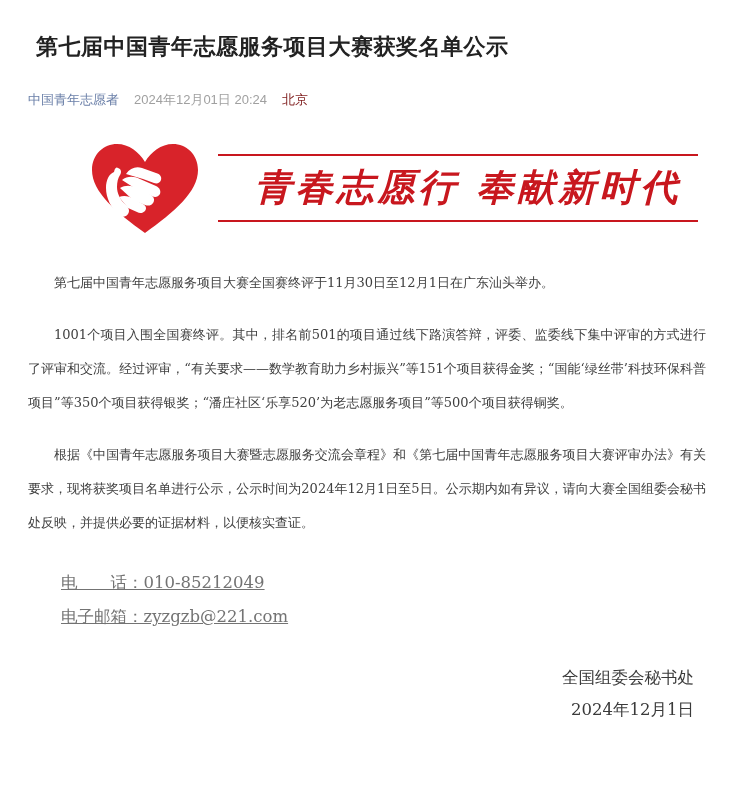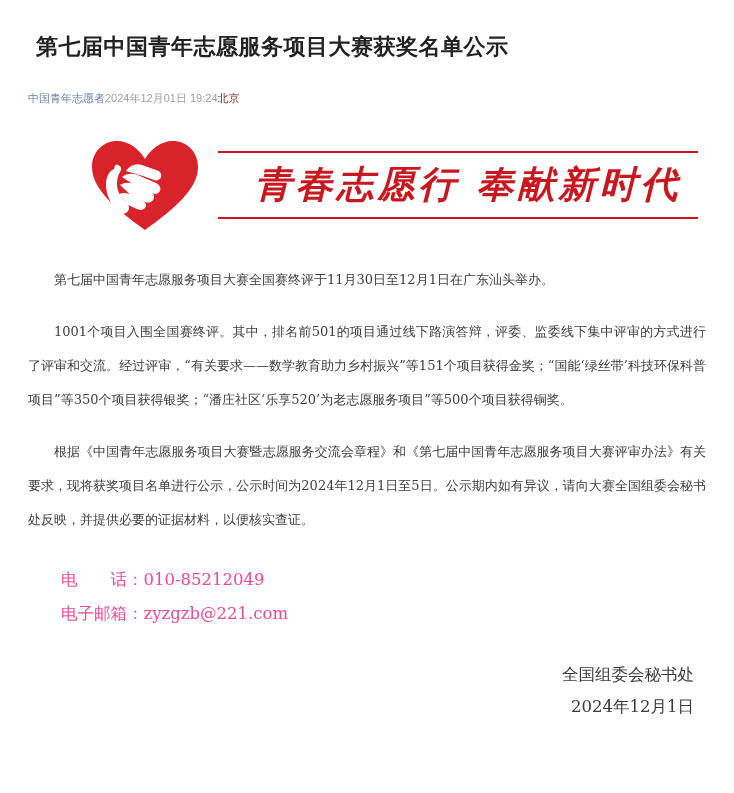--- a/index.html
+++ b/index.html
@@ -24,25 +24,25 @@
   .article-title {
     font-size: 22px;
     font-weight: bold;
     color: #222222;
     line-height: 32px;
     padding: 16px 28px 0 36px;
     letter-spacing: 0.5px;
   }
   .meta-row {
     padding: 14px 28px 0 28px;
-    font-size: 11px;
+    font-size: 13px;
     color: #9a9a9a;
     display: flex;
     align-items: center;
-    gap: 0;
+    gap: 15px;
   }
   .meta-source {
     color: #6a7fa8;
   }
   .meta-date {
     color: #a0a0a0;
   }
   .meta-place {
     color: #7f1d1d;
   }
@@ -106,21 +106,22 @@
     text-indent: 2em;
     margin: 0 0 18px 0;
     text-align: justify;
   }
   .contact-block {
     padding: 0 28px;
     margin-top: 26px;
     font-family: "DejaVu Serif", serif;
     font-size: 16.5px;
     line-height: 34px;
-    color: #ec4899;
+    color: #737373;
+    text-decoration: underline;
   }
   .contact-line {
     text-indent: 2em;
   }
   .signature {
     padding: 0 40px 0 12px;
     margin-top: 28px;
     font-family: "DejaVu Serif", serif;
     font-size: 16.5px;
     line-height: 32px;
@@ -130,21 +131,21 @@
 </style>
 </head>
 <body>
 
 <div class="page">
 
   <h1 class="article-title">第七届中国青年志愿服务项目大赛获奖名单公示</h1>
 
   <div class="meta-row">
     <span class="meta-source">中国青年志愿者</span>
-    <span class="meta-date">2024年12月01日 19:24</span>
+    <span class="meta-date">2024年12月01日 20:24</span>
     <span class="meta-place">北京</span>
   </div>
 
   <div class="banner">
     <div class="banner-inner">
       <div class="heart-logo">
         <svg viewBox="0 0 118 96" width="118" height="96" aria-hidden="true">
           <path d="M59 93 C30 72 6 52 6 30 C6 14 18 4 31 4 C43 4 53 12 59 22 C65 12 75 4 87 4 C100 4 112 14 112 30 C112 52 88 72 59 93 Z" fill="#d8232a"></path>
           <path d="M40 34 c4 -6 10 -8 16 -6 l14 5 c4 1 6 4 5 7 c-1 3 -4 4 -7 3 l-11 -4" fill="#ffffff"></path>
           <path d="M36 40 c5 -4 12 -4 18 -1 l16 7 c4 2 5 5 4 8 c-2 3 -5 4 -8 2 l-13 -5" fill="#ffffff"></path>

